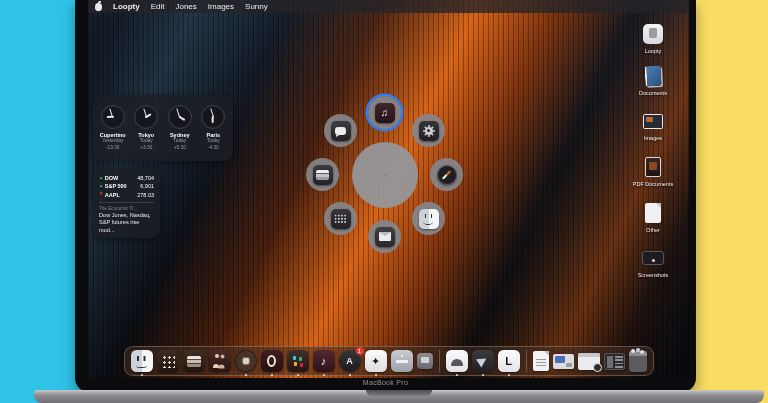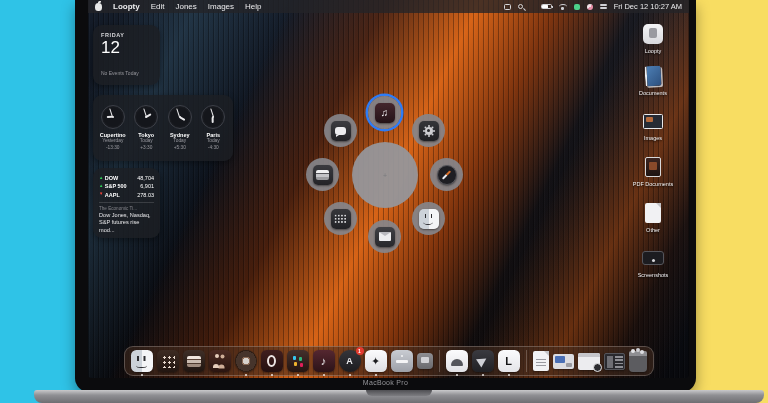--- a/index.html
+++ b/index.html
@@ -231,43 +231,24 @@
   <div class="laptop">
     <div class="screen">
 
       <div class="menubar">
         <div class="mb-left">
           <span class="apple"></span>
           <span class="mb-app">Loopty</span>
           <span>Edit</span>
           <span>Jones</span>
           <span>Images</span>
-          <span>Help</span>
-        </div>
-        <div class="mb-right">
-          <span class="mb-ic ic-sq"></span>
-          <span class="mb-ic ic-search"></span>
-          <span class="mb-ic ic-bt"></span>
-          <span class="mb-ic ic-batt"></span>
-          <span class="mb-ic ic-wifi"></span>
-          <span class="mb-ic ic-green"></span>
-          <span class="mb-ic ic-pink"></span>
-          <span class="mb-ic ic-cc">
-              <i></i>
-              <i></i>
-            </span>
-          <span class="mb-clock">Fri Dec 12 10:27 AM</span>
-        </div>
-      </div>
-
-      <div class="widget w-cal">
-        <div class="wd">FRIDAY</div>
-        <div class="day">12</div>
-        <div class="ev">No Events Today</div>
-      </div>
+          <span>Sunny</span>
+        </div>
+      </div>
+
 
 
       <div class="widget w-clocks">
         <div class="clk">
           <div class="face">
             <i class="hh" style="transform:rotate(269deg)"></i>
               <i class="mh" style="transform:rotate(342deg)"></i>
           </div>
           <div class="c-city">Cupertino</div>
           <div class="c-day">Yesterday</div>

